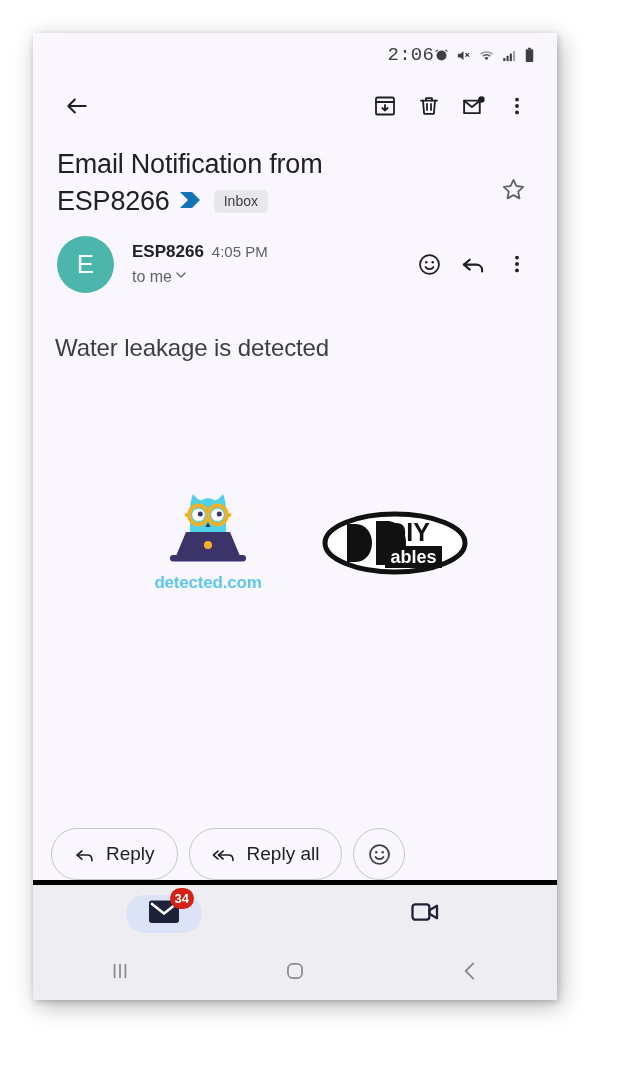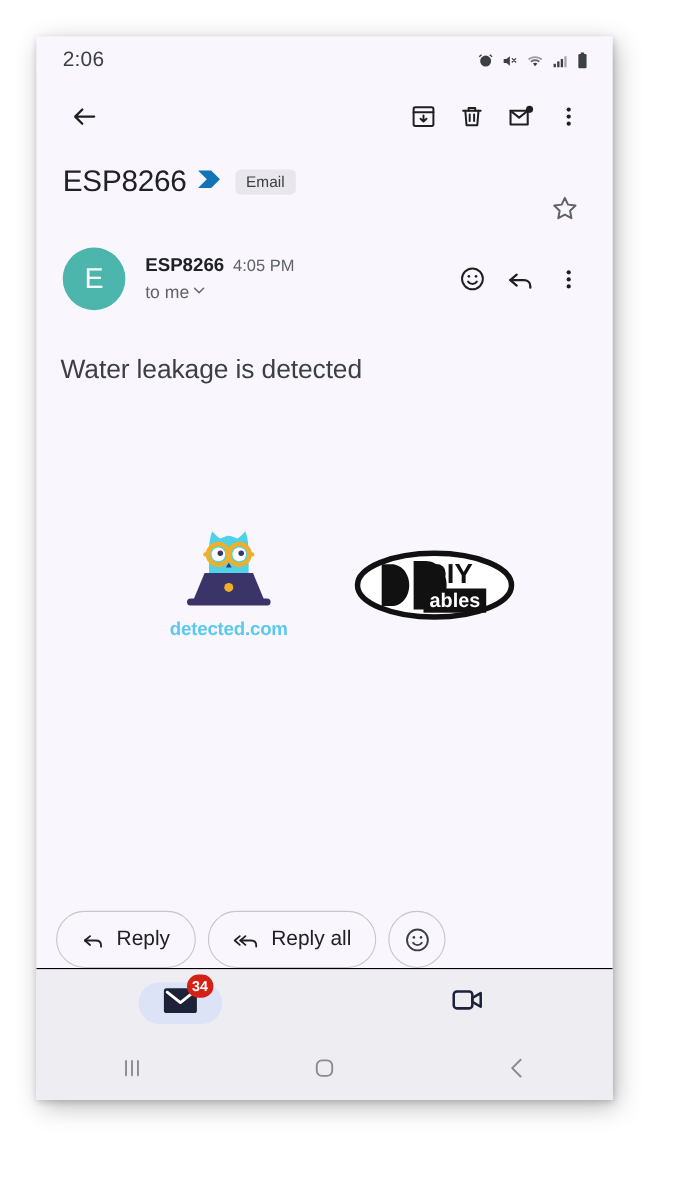--- a/index.html
+++ b/index.html
@@ -25,23 +25,24 @@
     background: #F9F7FD;
     box-shadow: 4px 6px 22px rgba(0,0,0,0.28), 1px 2px 6px rgba(0,0,0,0.18);
     overflow: hidden;
   }
 
   
   .statusbar {
     height: 44px;
     display: flex;
     align-items: center;
-    justify-content: space-between;
+    justify-content: flex-end;
     padding: 0 22px 0 24px;
     box-sizing: border-box;
+    font-family: Liberation Mono, monospace;
   }
   .status-time {
     font-size: 19px;
     color: #3c4043;
     letter-spacing: .2px;
   }
   .status-icons {
     display: flex;
     align-items: center;
     gap: 7px;
@@ -259,21 +260,21 @@
   
   .tabbar {
     position: absolute;
     left: 0;
     right: 0;
     bottom: 58px;
     height: 62px;
     background: #EDEDF2;
     display: flex;
     align-items: center;
-    border-top: 1px solid #000000;
+    border-top: 5px solid #000000;
     box-sizing: border-box;
   }
   .tab {
     flex: 1;
     display: flex;
     align-items: center;
     justify-content: center;
     cursor: pointer;
   }
   .tab-pill {
@@ -404,28 +405,29 @@
       <svg width="22" height="22" viewBox="0 0 24 24" fill="currentColor">
         <circle cx="12" cy="5" r="2.1"></circle>
           <circle cx="12" cy="12" r="2.1"></circle>
           <circle cx="12" cy="19" r="2.1"></circle>
       </svg>
     </div>
   </div>
 
   <div class="subject-wrap">
     <div class="subject-col">
+      <div class="subject-line1">Email Notification from</div>
       <div class="subject-line2">
         <span class="subject-text2">ESP8266</span>
         <span class="chevron-flag">
           <svg width="26" height="18" viewBox="0 0 26 18">
             <path d="M1 1h12l8 8-8 8H1l8-8z" fill="#1273B5"></path>
           </svg>
         </span>
-        <span class="label-chip">Email</span>
+        <span class="label-chip">Inbox</span>
       </div>
     </div>
     <div class="star-btn">
       <svg width="27" height="27" viewBox="0 0 24 24" fill="none" stroke="currentColor" stroke-width="1.6" stroke-linejoin="round">
         <path d="M12 3.4l2.6 5.5 6 .8-4.4 4.2 1.1 6-5.3-2.9-5.3 2.9 1.1-6L3.4 9.7l6-.8z"></path>
       </svg>
     </div>
   </div>
 
   <div class="sender-row">

